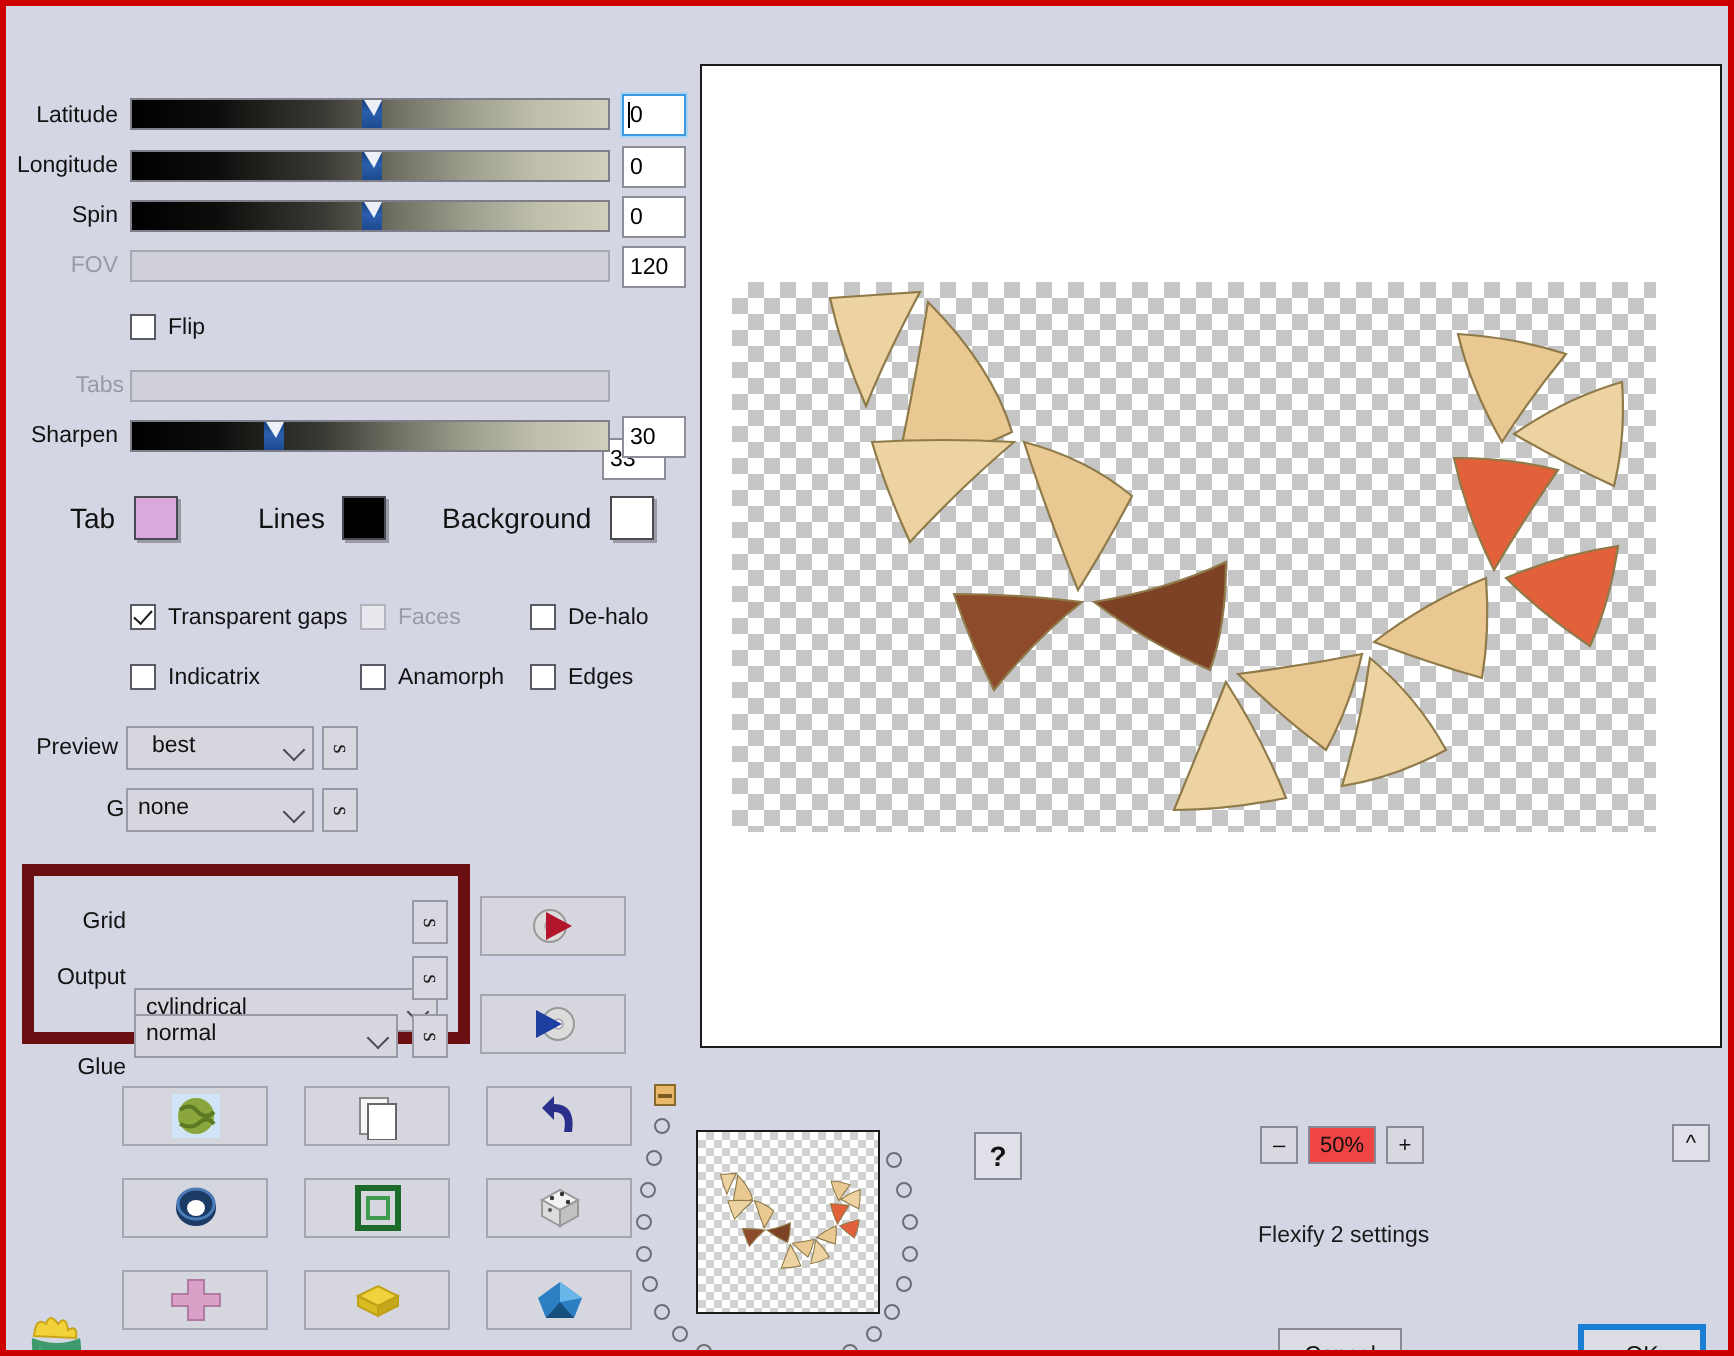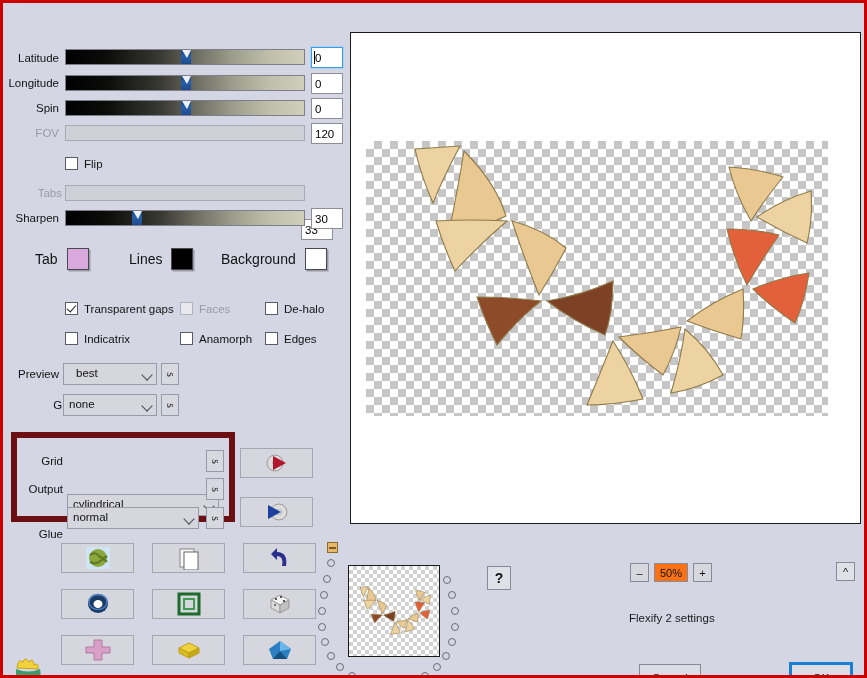--- a/index.html
+++ b/index.html
@@ -201,21 +201,21 @@
   .minibtn {
     position: absolute;
     background: #d8d8e0;
     border: 1px solid #8a8a96;
     font-size: 11px; color: #111;
     display: flex; align-items: center; justify-content: center;
   }
   #zoomval {
     position: absolute;
     width: 34px; height: 19px;
-    background: #f97316;
+    background: #ef4444;
     border: 1px solid #8a8a96;
     font-size: 11px; color: #111;
     display: flex; align-items: center; justify-content: center;
   }
 
   
   #dial { position: absolute; left: 315px; top: 512px; width: 150px; height: 150px; }
   .dot {
     position: absolute;
     width: 8px; height: 8px;

